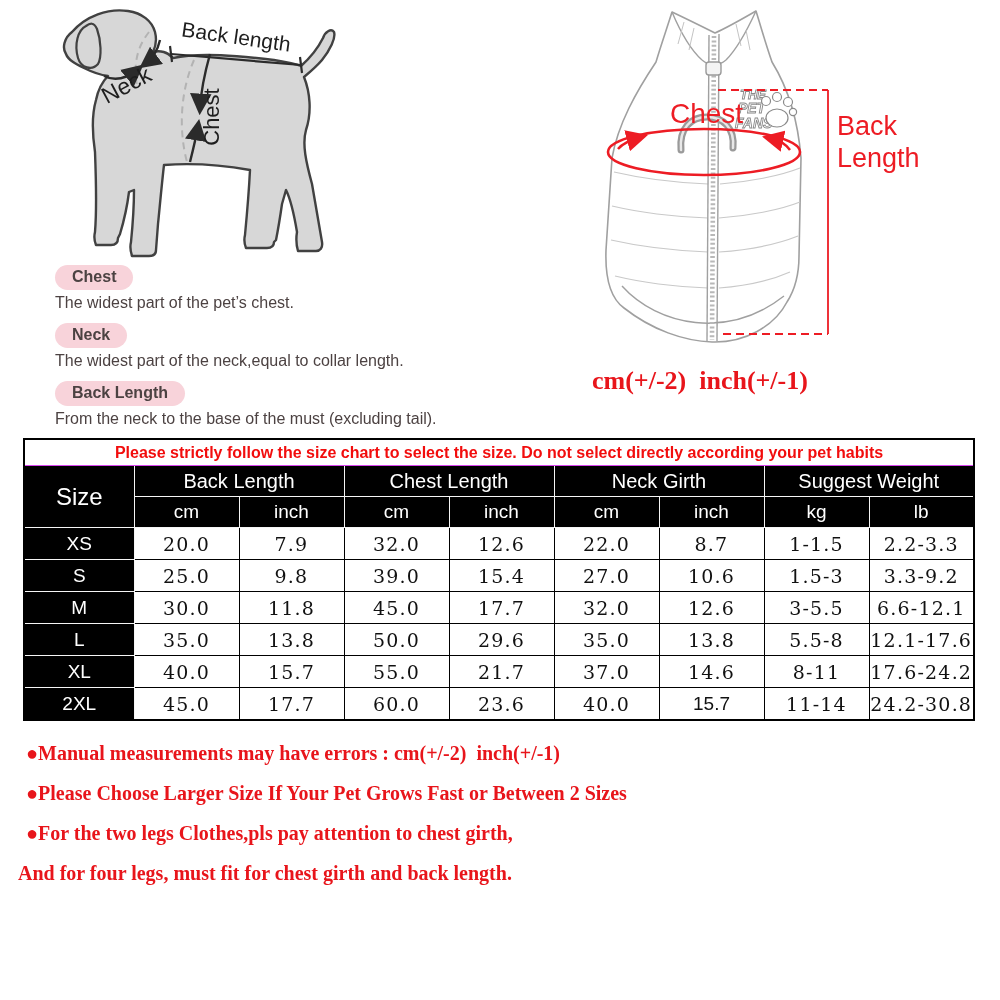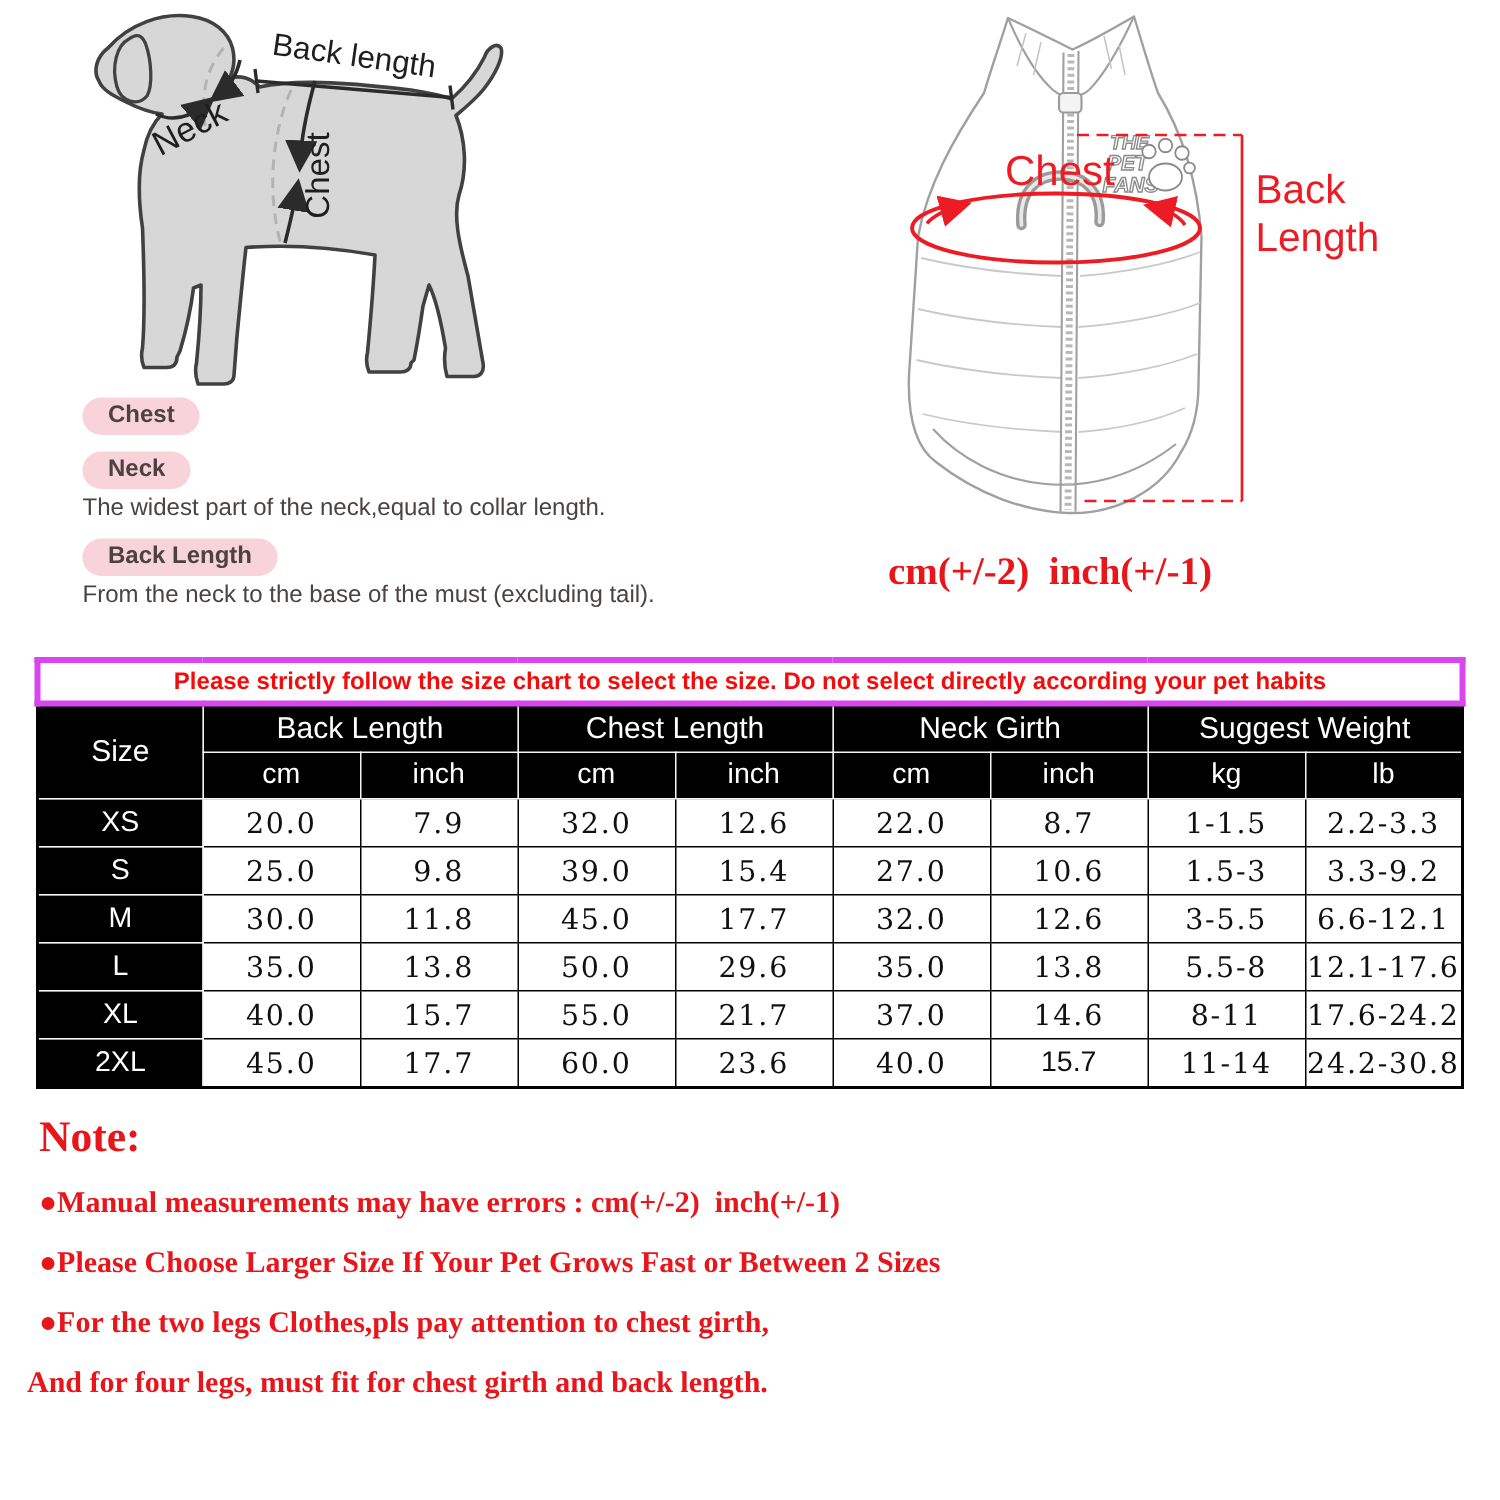--- a/index.html
+++ b/index.html
@@ -28,30 +28,30 @@
   }
   .def-desc { font-size:16px; margin-top:4px; color:#4c4242; }
 
   
   table.size-table {
     position:absolute; left:23px; top:438px; width:952px;
     border-collapse:collapse; table-layout:fixed; border:2px solid #000;
   }
   .size-table td, .size-table th { padding:0; }
   .instr-cell {
-    border:4px solid #d946ef; color:#f20d0d; font-size:16px; font-weight:bold;
+    border:1px solid #d946ef; color:#f20d0d; font-size:16px; font-weight:bold;
     height:25px; text-align:center;
   }
   .blk {
     background:#000; color:#fff; font-weight:normal;
     border:1px solid #f5f5f5; text-align:center;
   }
   th.group-cell { height:30px; font-size:20px; }
   th.unit-cell  { height:30px; font-size:19px; }
-  th.size-head  { font-size:20px; }
+  th.size-head  { font-size:24px; }
   th.size-lbl   { height:31px; font-size:19px; }
   td.val {
     border:1px solid #000; text-align:center; height:31px; background:#fff;
     font-family:"DejaVu Serif", serif; font-size:19px; letter-spacing:1.2px; color:#111;
   }
   td.val.sans { font-family:"Liberation Sans", sans-serif; letter-spacing:0; }
 
   
   .notes {
     position:absolute; left:26px; top:742px; width:950px;
@@ -162,20 +162,21 @@
     <text x="82" y="123" font-size="28" fill="#ed1c24">Chest</text>
     <text x="249" y="135" font-size="27" fill="#ed1c24">Back</text>
     <text x="249" y="167" font-size="27" fill="#ed1c24">Length</text>
   </svg>
 
   <div class="tolerance">cm(+/-2)  inch(+/-1)</div>
 
   <div class="definitions">
     <div class="def-item">
       <span class="def-pill">Chest</span>
+      <div class="def-desc">The widest part of the pet’s chest.</div>
     </div>
     <div class="def-item">
       <span class="def-pill">Neck</span>
       <div class="def-desc">The widest part of the neck,equal to collar length.</div>
     </div>
     <div class="def-item">
       <span class="def-pill">Back Length</span>
       <div class="def-desc">From the neck to the base of the must (excluding tail).</div>
     </div>
   </div>
@@ -269,20 +270,19 @@
         <td class="val">23.6</td>
         <td class="val">40.0</td>
         <td class="val sans">15.7</td>
         <td class="val">11-14</td>
         <td class="val">24.2-30.8</td>
       </tr>
     </tbody>
   </table>
 
   <div class="notes">
-    <div class="notes-title">Note:</div>
     <div class="note-line">●Manual measurements may have errors : cm(+/-2)  inch(+/-1)</div>
     <div class="note-line">●Please Choose Larger Size If Your Pet Grows Fast or Between 2 Sizes</div>
     <div class="note-line">●For the two legs Clothes,pls pay attention to chest girth,</div>
     <div class="note-line cont">And for four legs, must fit for chest girth and back length.</div>
   </div>
 
 </div>
 
 </body></html>

